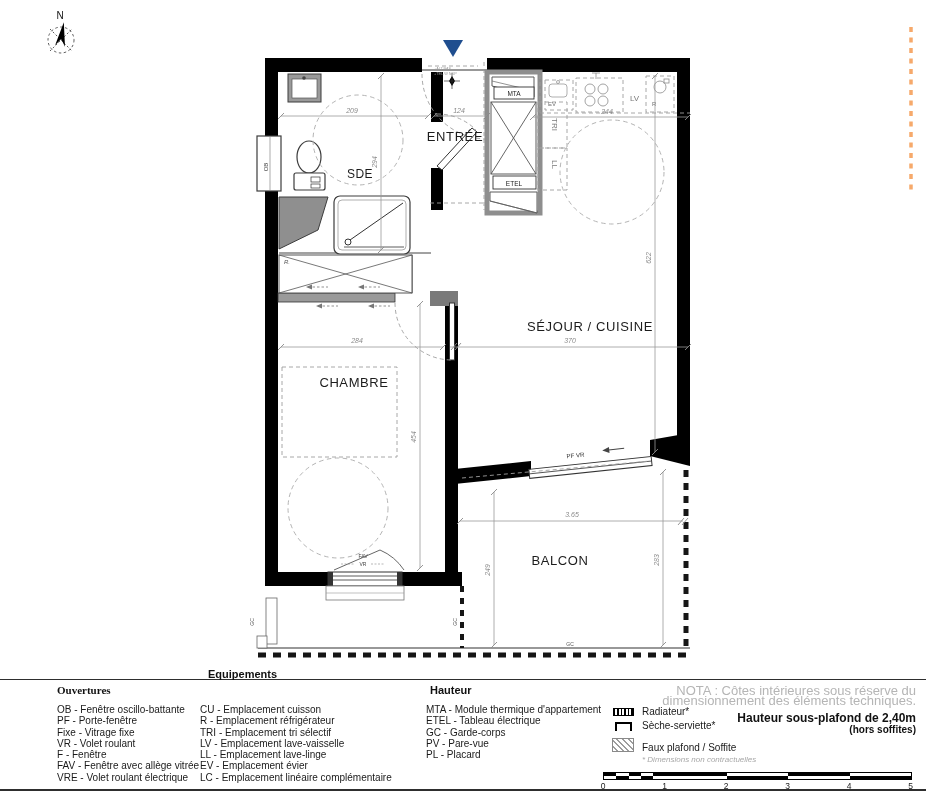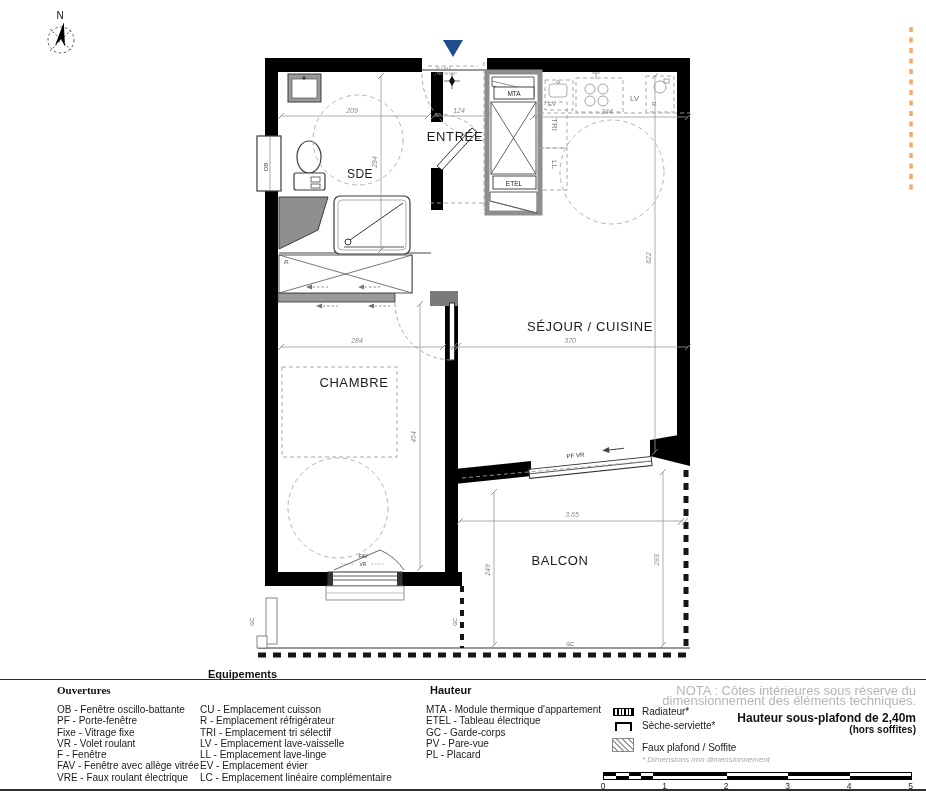--- a/index.html
+++ b/index.html
@@ -298,21 +298,21 @@
 <div class="sep" style="top:789px;height:2px;"></div>
 
 <div class="lg-title" style="left:57px;top:684px;font-family:Liberation Serif, serif;">Ouvertures</div>
 <div class="lg-list" style="left:57px;top:704px;">
   <div>OB - Fenêtre oscillo-battante</div>
   <div>PF - Porte-fenêtre</div>
   <div>Fixe - Vitrage fixe</div>
   <div>VR - Volet roulant</div>
   <div>F - Fenêtre</div>
   <div>FAV - Fenêtre avec allège vitrée</div>
-  <div>VRE - Faux roulant électrique</div>
+  <div>VRE - Volet roulant électrique</div>
 </div>
 
 <div class="lg-title" style="left:200px;top:668px;padding-left:8px;">Equipements</div>
 <div class="lg-list" style="left:200px;top:704px;">
   <div>CU - Emplacement cuisson</div>
   <div>R - Emplacement réfrigérateur</div>
   <div>TRI - Emplacement tri sélectif</div>
   <div>LV - Emplacement lave-vaisselle</div>
   <div>LL - Emplacement lave-linge</div>
   <div>EV - Emplacement évier</div>
@@ -327,21 +327,21 @@
   <div>PV - Pare-vue</div>
   <div>PL - Placard</div>
 </div>
 
 <div class="rad-icon"></div>
 <div class="lg-sym-label" style="left:642px;top:706px;">Radiateur*</div>
 <div class="seche-icon"></div>
 <div class="lg-sym-label" style="left:642px;top:720px;">Sèche-serviette*</div>
 <div class="faux-icon"></div>
 <div class="lg-sym-label" style="left:642px;top:742px;">Faux plafond / Soffite</div>
-<div class="lg-note" style="left:642px;top:755px;">* Dimensions non dimensionnement</div>
+<div class="lg-note" style="left:642px;top:755px;">* Dimensions non contractuelles</div>
 
 <div class="nota" style="top:686px;">NOTA : Côtes intérieures sous réserve du</div>
 <div class="nota" style="top:696px;">dimensionnement des éléments techniques.</div>
 <div class="ceiling" style="top:711px;">Hauteur sous-plafond de 2,40m</div>
 <div class="ceiling-sub" style="top:724px;font-weight:bold;">(hors soffites)</div>
 
 <div class="scalebar">
   <div class="sb-row sb-r1"></div>
   <div class="sb-row sb-r2"></div>
 </div>

